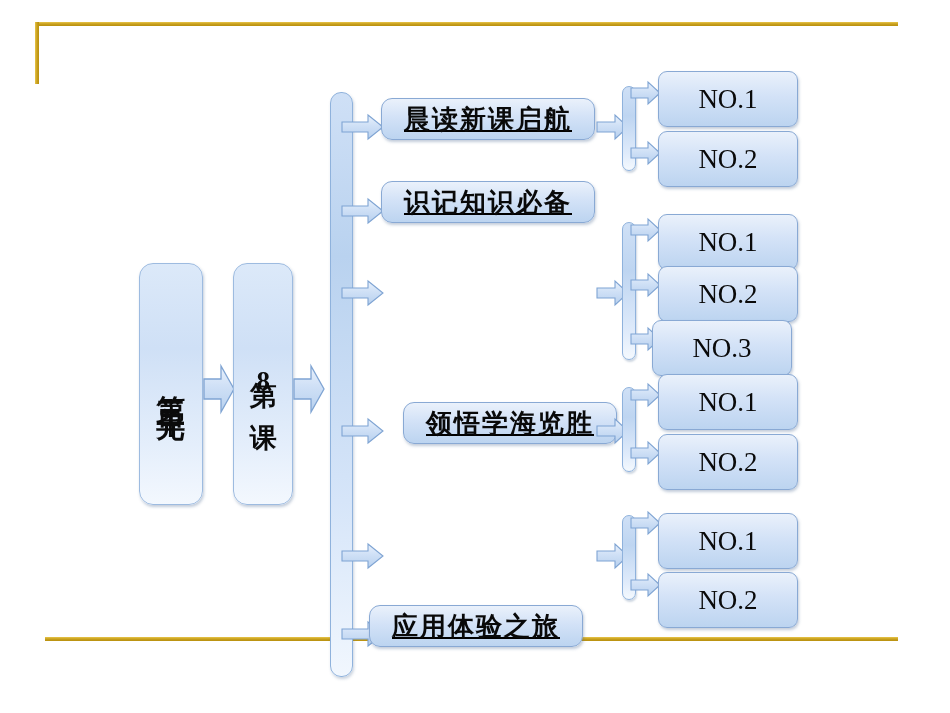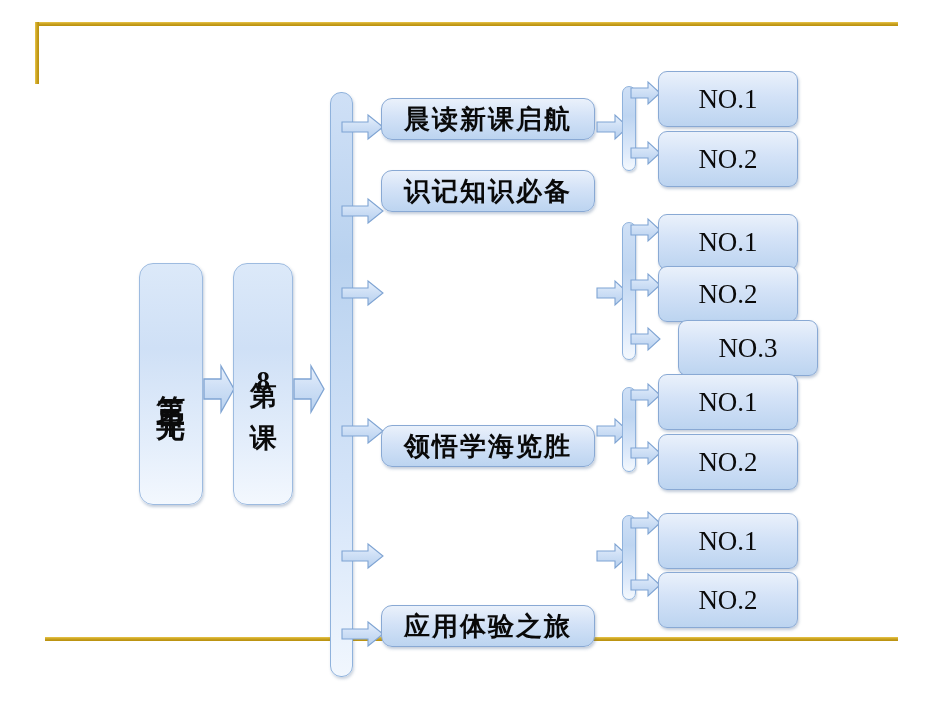--- a/index.html
+++ b/index.html
@@ -116,20 +116,21 @@
     border-radius: 7px;
     background: linear-gradient(to bottom, #cfe0f6 0%, #bed5f1 35%, #dfebfb 80%, #f4f9fe 100%);
     box-shadow: 1px 2px 2px rgba(80,110,150,0.28);
   }
 
   
   .topic {
     width: 214px;
     height: 42px;
     border-radius: 11px;
+    text-decoration: underline;
   }
   .topic .label {
     font-family: "Liberation Serif", serif;
     font-weight: 700;
     font-size: 26px;
     letter-spacing: 2px;
     color: #090909;
   }
 
   
@@ -231,21 +232,21 @@
   </div>
   <div class="node numbox" style="left:658px; top:131px;">
     <span class="label">NO.2</span>
   </div>
 
   <div class="arrow" style="left:341px; top:196px; width:44px; height:30px;">
     <svg viewBox="0 0 44 30" width="44" height="30">
       <path class="abody" d="M1,10 L27,10 L27,3 L42,15 L27,27 L27,20 L1,20 Z"></path>
     </svg>
   </div>
-  <div class="node topic" id="topic-2" style="left:381px; top:170px;justify-content:center;">
+  <div class="node topic" id="topic-2" style="left:381px; top:181px;justify-content:center;">
     <span class="label">识记知识必备</span>
   </div>
 
   <div class="arrow" style="left:341px; top:278px; width:44px; height:30px;">
     <svg viewBox="0 0 44 30" width="44" height="30">
       <path class="abody" d="M1,10 L27,10 L27,3 L42,15 L27,27 L27,20 L1,20 Z"></path>
     </svg>
   </div>
   <div class="arrow" style="left:596px; top:278px; width:34px; height:30px;">
     <svg viewBox="0 0 34 30" width="34" height="30">
@@ -268,30 +269,30 @@
     </svg>
   </div>
   <div class="node numbox" style="left:658px; top:266px;">
     <span class="label">NO.2</span>
   </div>
   <div class="arrow" style="left:630px; top:326px; width:32px; height:26px;">
     <svg viewBox="0 0 32 26" width="32" height="26">
       <path class="abody" d="M1,8 L18,8 L18,2 L30,13 L18,24 L18,18 L1,18 Z"></path>
     </svg>
   </div>
-  <div class="node numbox" style="left:678px; top:320px;justify-content:center;">
+  <div class="node numbox" style="left:652px; top:320px;justify-content:center;">
     <span class="label">NO.3</span>
   </div>
 
   <div class="arrow" style="left:341px; top:416px; width:44px; height:30px;">
     <svg viewBox="0 0 44 30" width="44" height="30">
       <path class="abody" d="M1,10 L27,10 L27,3 L42,15 L27,27 L27,20 L1,20 Z"></path>
     </svg>
   </div>
-  <div class="node topic" id="topic-4" style="left:381px; top:402px;margin-top:23px;">
+  <div class="node topic" id="topic-4" style="left:403px; top:402px;">
     <span class="label">领悟学海览胜</span>
   </div>
   <div class="arrow" style="left:596px; top:416px; width:34px; height:30px;">
     <svg viewBox="0 0 34 30" width="34" height="30">
       <path class="abody" d="M1,10 L19,10 L19,3 L32,15 L19,27 L19,20 L1,20 Z"></path>
     </svg>
   </div>
 
   <div class="mini-spine" style="left:622px; top:387px; height:85px;"></div>
   <div class="arrow" style="left:630px; top:382px; width:32px; height:26px;">
@@ -338,17 +339,17 @@
   </div>
   <div class="node numbox" style="left:658px; top:572px;">
     <span class="label">NO.2</span>
   </div>
 
   <div class="arrow" style="left:341px; top:619px; width:44px; height:30px;">
     <svg viewBox="0 0 44 30" width="44" height="30">
       <path class="abody" d="M1,10 L27,10 L27,3 L42,15 L27,27 L27,20 L1,20 Z"></path>
     </svg>
   </div>
-  <div class="node topic" id="topic-6" style="left:381px; top:605px;">
+  <div class="node topic" id="topic-6" style="left:369px; top:605px;">
     <span class="label">应用体验之旅</span>
   </div>
 
 </div>
 
 </body></html>

